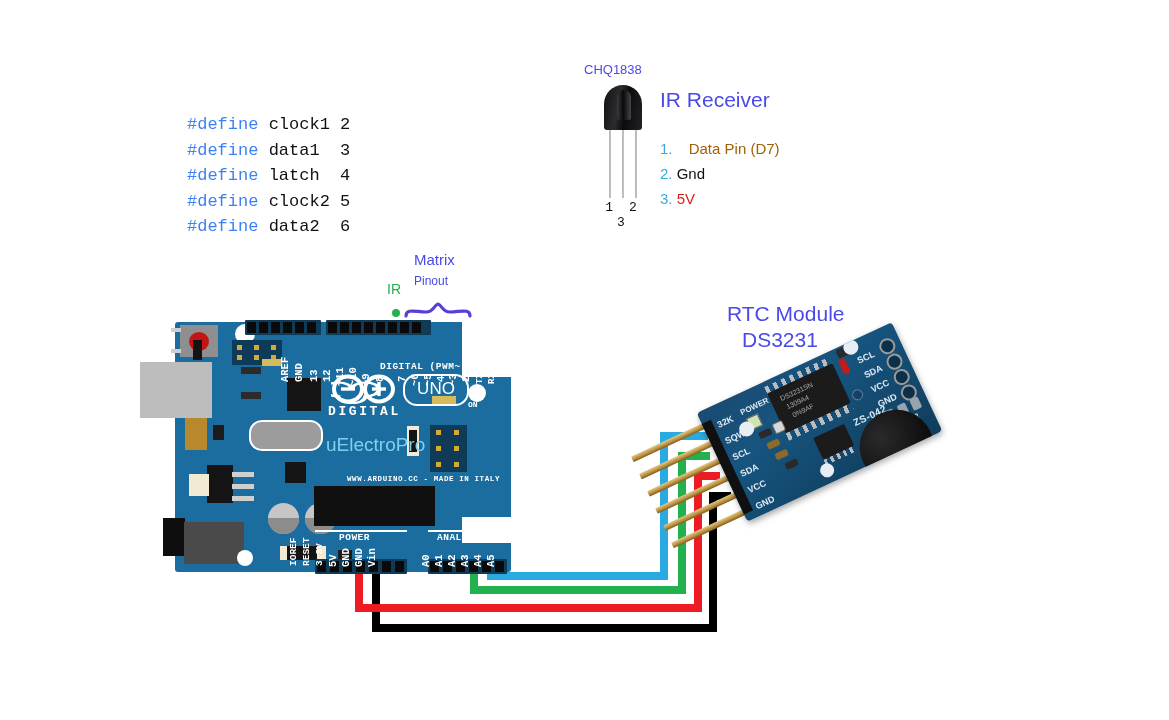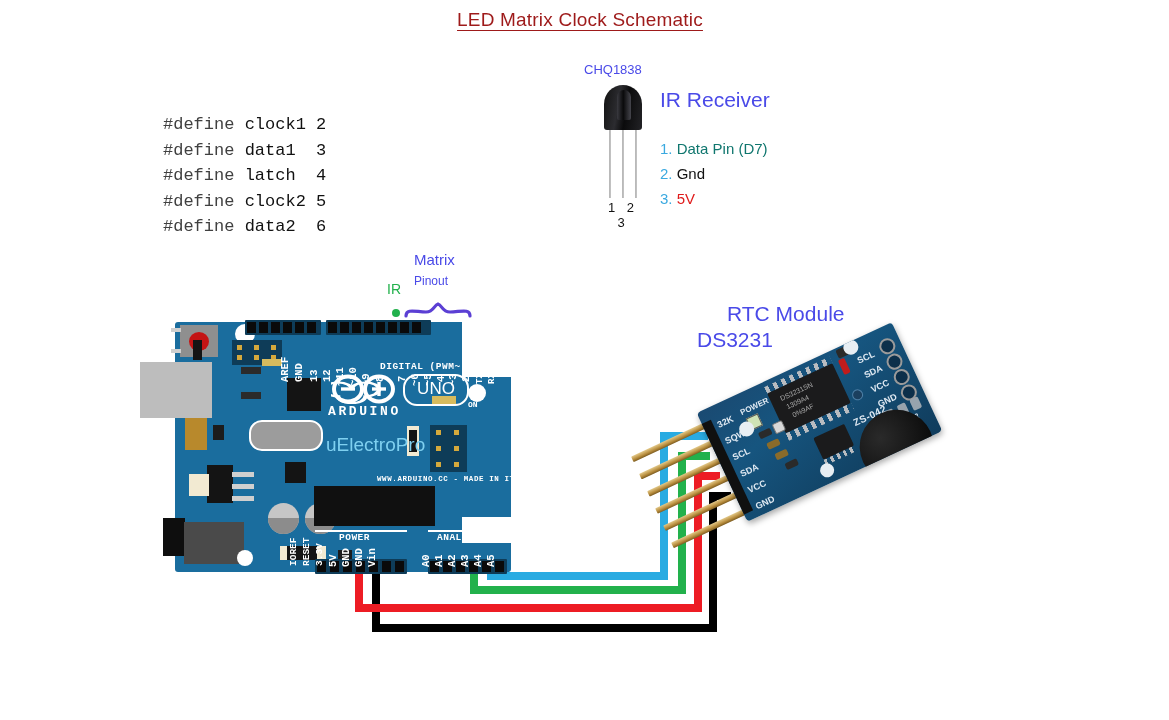--- a/index.html
+++ b/index.html
@@ -24,51 +24,51 @@
   .lbl-blue-sm{
     position:absolute;color:#4a4ae8;font-size:13px;white-space:nowrap;
   }
 
   
   .code{
     position:absolute;left:163px;top:112px;
     font-family:"Liberation Mono","DejaVu Sans Mono",monospace;
     font-size:17px;line-height:25.6px;color:#111;white-space:pre;
   }
-  .code .kw{color:#404040;}
+  .code .kw{color:#3b82f6;margin-left:24px;}
   .code .num{color:#111;}
 
   .greennote{
     position:absolute;left:163px;top:250px;
     color:#22b14c;font-size:12.5px;line-height:18px;white-space:pre;
     font-family:"Liberation Sans",sans-serif;
   }
 
   
   .irlist{position:absolute;left:660px;top:136px;font-size:15px;line-height:25px;}
   .irlist .n{color:#3aa9e0;}
-  .irlist .g{color:#0f766e;}
+  .irlist .g{color:#a16207;margin-left:12px;}
   .irlist .k{color:#111;}
   .irlist .r{color:#e01b1b;}
 
   
   #ir-part{position:absolute;left:600px;top:85px;width:46px;height:130px;}
   .ir-body{
     position:absolute;left:4px;top:0;width:38px;height:45px;background:#19191b;
     border-radius:19px 19px 3px 3px;
     background:linear-gradient(100deg,#111 0%,#2c2c30 38%,#0b0b0c 58%,#232326 100%);
   }
   .ir-lens{
     position:absolute;left:13px;top:5px;width:14px;height:30px;border-radius:7px 7px 2px 2px;
     background:linear-gradient(90deg,#3a3a40 0%,#0a0a0b 45%,#45454c 100%);
   }
   .ir-leg{position:absolute;top:45px;width:2px;height:68px;background:#b9b9b9;
     background:linear-gradient(90deg,#8a8a8a,#e8e8e8,#9a9a9a);}
   .ir-pinnums{position:absolute;left:0px;top:198px;width:46px;text-align:center;
-    font-family:Liberation Sans, sans-serif;font-size:13px;color:#111;letter-spacing:4px;}
+    font-family:Liberation Mono, monospace;font-size:13px;color:#111;letter-spacing:4px;}
 
   
   .brace{position:absolute;left:404px;top:302px;width:68px;height:16px;}
   .ir-dot{position:absolute;left:392px;top:309px;width:8px;height:8px;border-radius:50%;background:#22b14c;}
   .ir-tag{position:absolute;left:387px;top:281px;color:#22b14c;font-size:14px;}
 
   
   #arduino{position:absolute;left:175px;top:322px;width:336px;height:250px;}
   .pcb{position:absolute;left:0;top:0;width:336px;height:250px;background:#1a6d9e;
        border-radius:3px 14px 3px 3px;}
@@ -90,21 +90,21 @@
   .gry{position:absolute;background:#bdbdbd;}
   .gold{position:absolute;background:#c79a2e;}
   .cream{position:absolute;background:#f2ead2;}
 
   .logo-inf{position:absolute;left:156px;top:52px;width:66px;height:30px;}
   .uno{position:absolute;left:228px;top:52px;width:62px;height:28px;border:2.5px solid #fff;border-radius:14px;
        color:#fff;font-size:17px;text-align:center;line-height:26px;font-family:"Liberation Sans",sans-serif;}
   .arduino-word{position:absolute;left:153px;top:82px;color:#fff;font-size:13px;letter-spacing:2.6px;
        font-family:"Liberation Mono","DejaVu Sans Mono",monospace;font-weight:bold;}
   .uep{position:absolute;left:151px;top:112px;color:#7fd0f0;font-size:19px;font-family:"Liberation Sans",sans-serif;}
-  .madein{position:absolute;left:202px;top:153px;color:#fff;font-size:7.5px;letter-spacing:.6px;
+  .madein{position:absolute;left:172px;top:153px;color:#fff;font-size:7.5px;letter-spacing:.6px;
        font-family:"Liberation Mono","DejaVu Sans Mono",monospace;font-weight:bold;white-space:nowrap;}
   .onlab{position:absolute;left:293px;top:78px;color:#fff;font-size:8px;font-weight:bold;
        font-family:"Liberation Mono","DejaVu Sans Mono",monospace;}
 
   .icsp{position:absolute;background:#0e3c58;}
   .icsp i{position:absolute;width:5px;height:5px;background:#d6a93c;}
 
   
   #rtc{position:absolute;left:672px;top:352px;width:290px;height:175px;}
   .rtc-pcb{position:absolute;left:40px;top:10px;width:215px;height:120px;
@@ -125,21 +125,20 @@
   .w-blue{background:#29abe2;}
   .w-green{background:#22b14c;}
   .w-red{background:#ed1c24;}
   .w-black{background:#000000;}
 </style>
 </head>
 <body>
 
 <div id="root">
 
-  <div class="title">LED Matrix Clock Schematic</div>
 
 
   <div class="code"><span class="kw">#define</span> <span>clock1</span> <span class="num">2</span>
 <span class="kw">#define</span> <span>data1</span>  <span class="num">3</span>
 <span class="kw">#define</span> <span>latch</span>  <span class="num">4</span>
 <span class="kw">#define</span> <span>clock2</span> <span class="num">5</span>
 <span class="kw">#define</span> <span>data2</span>  <span class="num">6</span></div>
 
 
   <div class="lbl-blue-sm" style="left:584px;top:62px;">CHQ1838</div>
@@ -156,21 +155,21 @@
 
   <div class="heading-blue" style="left:660px;top:86px;text-align:center;">IR Receiver</div>
 
   <div class="irlist">
     <div><span class="n">1.</span> <span class="g">Data Pin (D7)</span></div>
     <div><span class="n">2.</span> <span class="k">Gnd</span></div>
     <div><span class="n">3.</span> <span class="r">5V</span></div>
   </div>
 
   <div class="heading-blue" style="left:727px;top:300px;">RTC Module</div>
-  <div class="heading-blue" style="left:697px;top:326px;">DS3231</div>
+  <div class="heading-blue" style="left:742px;top:326px;">DS3231</div>
 
   <div class="lbl-blue-sm" style="left:414px;top:251px;font-size:15px;">Matrix</div>
   <div class="lbl-blue-sm" style="left:414px;top:274px;font-size:12px;">Pinout</div>
   <div class="ir-tag">IR</div>
   <div class="ir-dot"></div>
   <svg class="brace" viewBox="0 0 68 16">
     <path d="M2 14 C2 6, 12 10, 22 10 C30 10, 30 3, 34 2 C38 3, 38 10, 46 10 C56 10, 66 6, 66 14" fill="none" stroke="#5b3fd4" stroke-width="3.2" stroke-linecap="round"></path>
   </svg>
 
   <div>
@@ -267,21 +266,21 @@
       <path d="M16 15 a13 13 0 1 1 13 13 a13 13 0 0 1 -26 0 a13 13 0 1 1 13 -13 z" fill="none" stroke="#fff" stroke-width="4" transform="translate(4,0) scale(1.05,0.53) translate(0,14)"></path>
       <g fill="none" stroke="#fff" stroke-width="4">
         <ellipse cx="17" cy="15" rx="14" ry="12.5"></ellipse>
         <ellipse cx="48" cy="15" rx="14" ry="12.5"></ellipse>
       </g>
       <line x1="10" y1="15" x2="24" y2="15" stroke="#fff" stroke-width="3.4"></line>
       <line x1="41" y1="15" x2="55" y2="15" stroke="#fff" stroke-width="3.4"></line>
       <line x1="48" y1="8" x2="48" y2="22" stroke="#fff" stroke-width="3.4"></line>
     </svg>
     <div class="uno">UNO</div>
-    <div class="arduino-word">ARDUINO</div>
+    <div class="arduino-word">DIGITAL</div>
     <div class="uep">uElectroPro</div>
     <div class="madein">WWW.ARDUINO.CC - MADE IN ITALY</div>
 
     <div class="hdr" style="left:70px;top:-2px;width:76px;">
       <div class="sock" style="left:2px;"></div>
         <div class="sock" style="left:14px;"></div>
       <div class="sock" style="left:26px;"></div>
         <div class="sock" style="left:38px;"></div>
       <div class="sock" style="left:50px;"></div>
         <div class="sock" style="left:62px;"></div>

